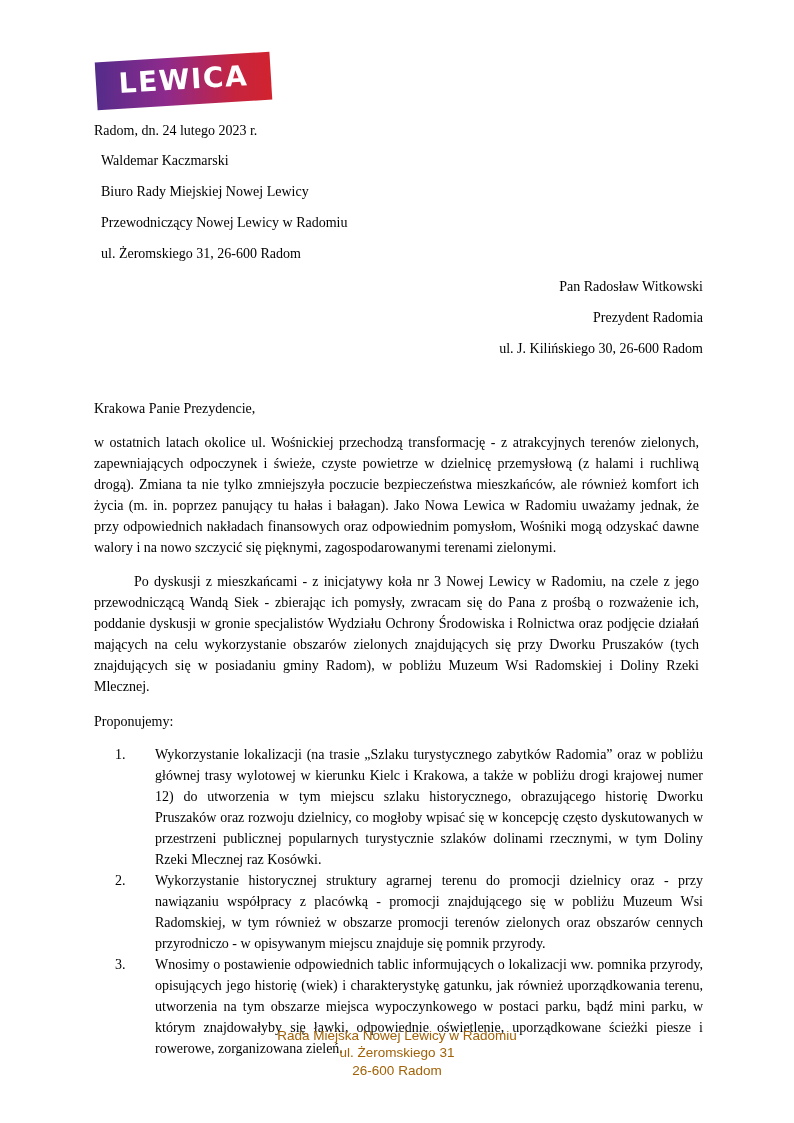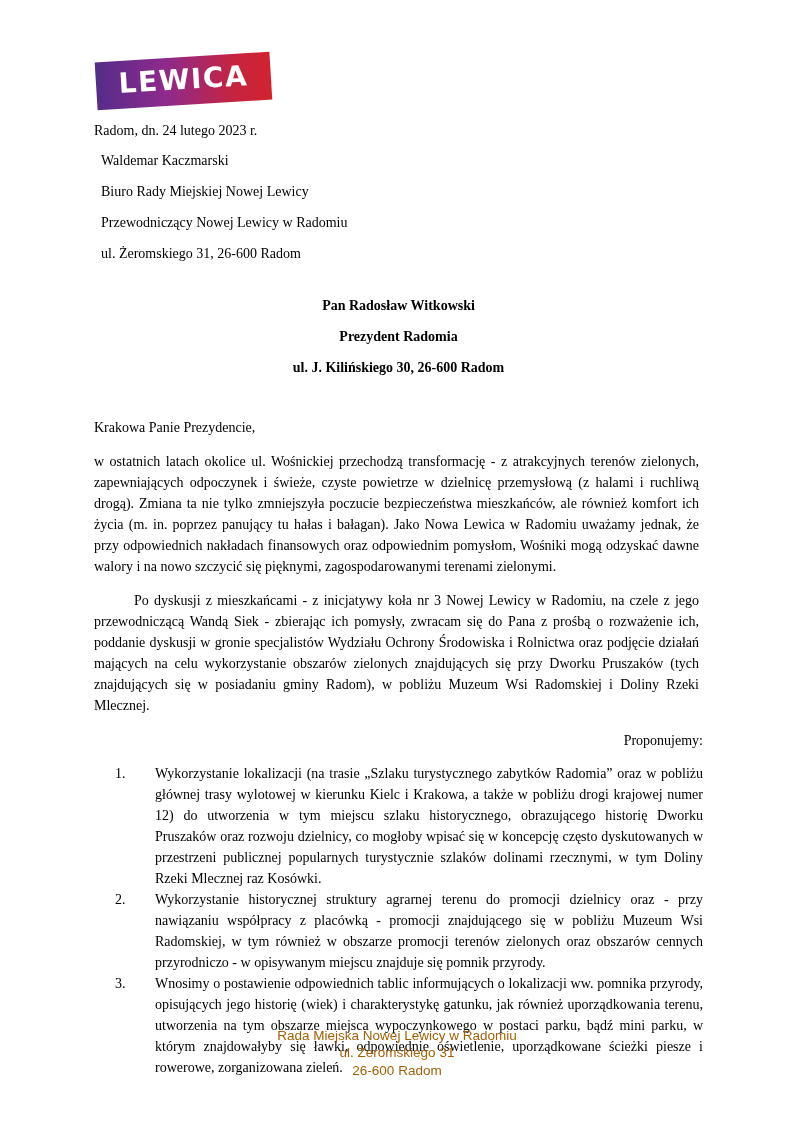--- a/index.html
+++ b/index.html
@@ -44,32 +44,32 @@
     padding-bottom: 2px;
   }
 
   .date-line {
     margin: 15px 0 0 0;
   }
 
   .sender { margin-top: 9px; margin-left: 7px; }
   .sender p { margin: 0 0 10px 0; }
 
-  .recipient { margin-top: 31px; text-align: center; font-weight: bold; }
+  .recipient { margin-top: 12px; text-align: right; }
   .recipient p { margin: 0 0 10px 0; }
 
   .salutation { margin: 39px 0 0 0; }
 
   .para {
     margin: 13px 4px 0 0;
     text-align: justify;
   }
   .para.indent { text-indent: 40px; }
 
-  .proposals-intro { margin: 14px 0 0 0; text-align: right; }
+  .proposals-intro { margin: 14px 0 0 0; }
 
   ol.proposals {
     list-style: none;
     margin: 12px 0 0 0;
     padding: 0;
   }
   .proposal { display: flex; margin: 0; }
   .proposal .num {
     flex: 0 0 40px;
     padding-left: 21px;

